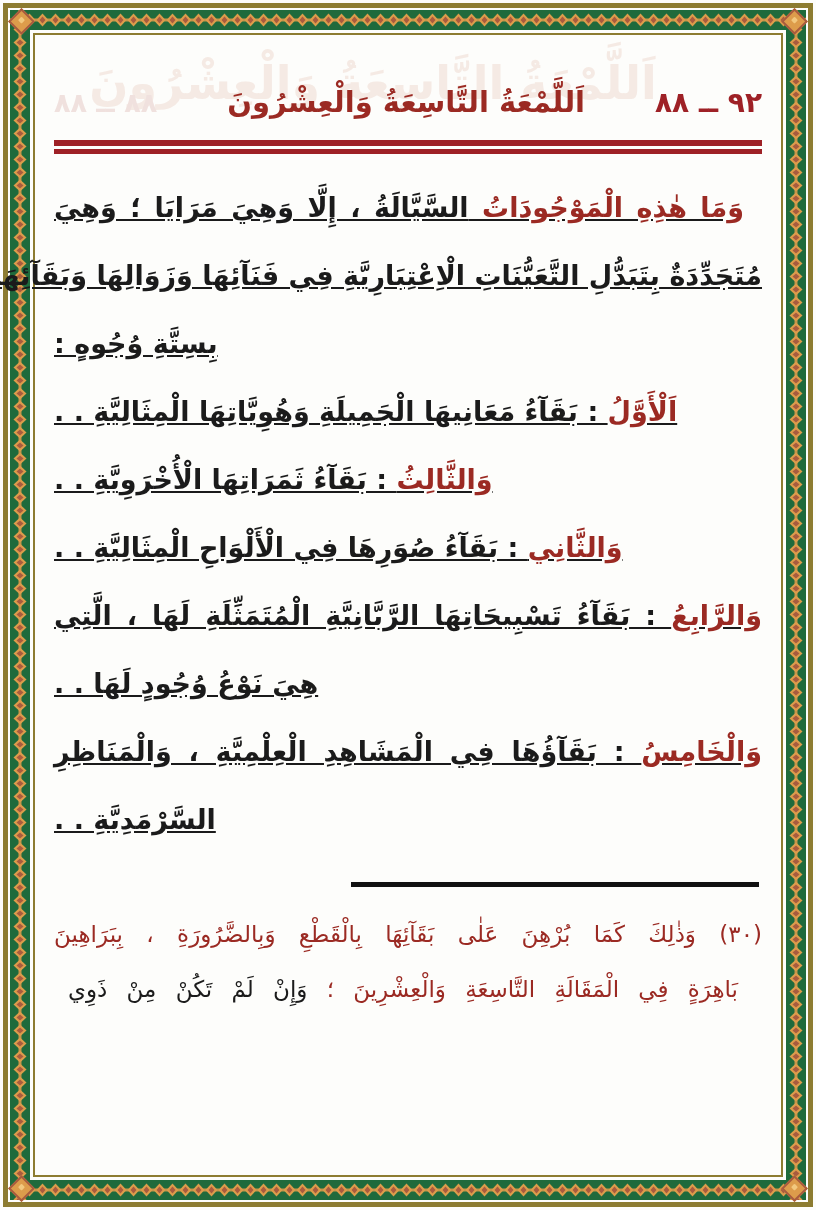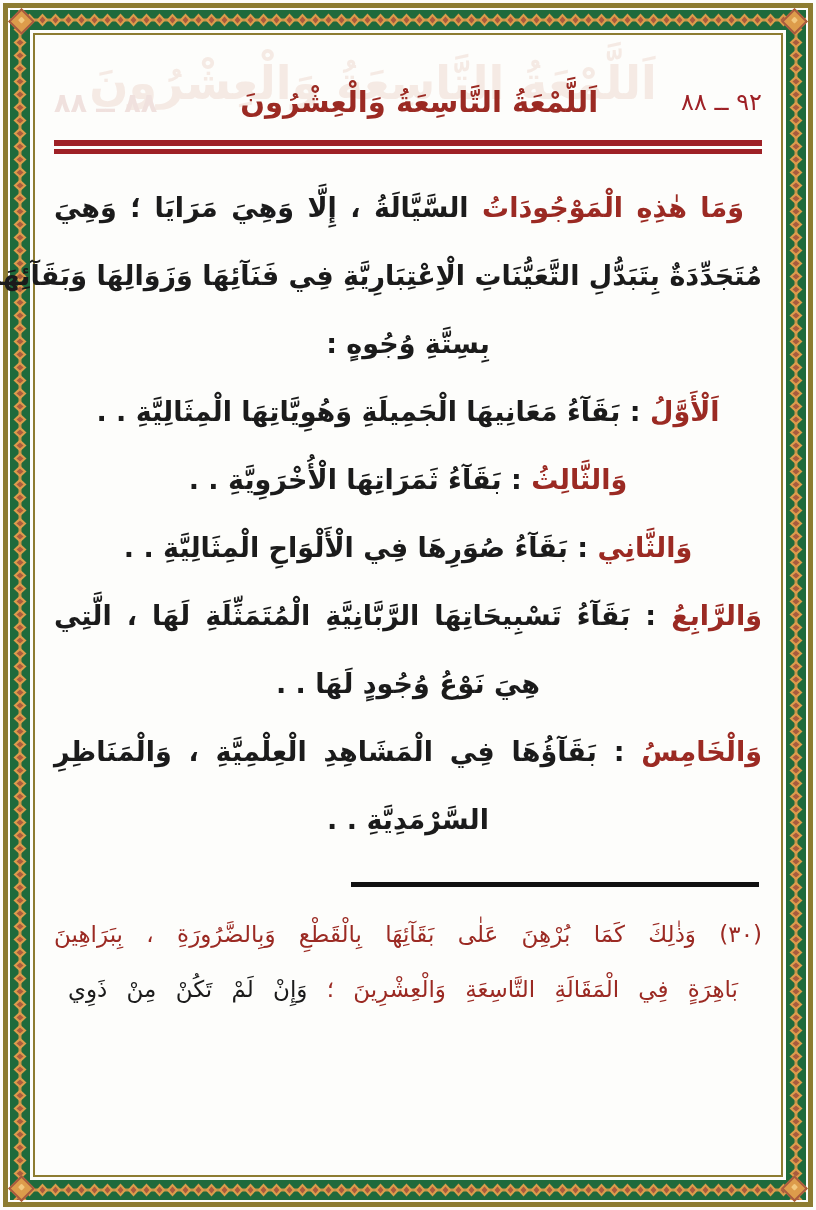--- a/index.html
+++ b/index.html
@@ -31,33 +31,33 @@
           background:#f2c87e;border-radius:1px;}
   .corner.tl{left:12px;top:12px;} .corner.tr{right:12px;top:12px;}
   .corner.bl{left:12px;bottom:12px;} .corner.br{right:12px;bottom:12px;}
   
   .content{position:absolute;left:36px;top:36px;right:36px;bottom:36px;
            padding:0 18px;direction:rtl;}
   .header{position:relative;margin-top:36px;height:60px;display:flex;
           align-items:center;z-index:1;}
   .ghost-title{position:absolute;left:0;right:70px;top:-16px;text-align:center;
           font-size:46px;font-weight:bold;color:var(--ghost);z-index:0;white-space:nowrap;}
-  .pg-right{font-size:24px;font-weight:normal;color:var(--rule-red);z-index:1;}
+  .pg-right{font-size:28px;font-weight:bold;color:var(--rule-red);z-index:1;}
   .title{flex:1;text-align:center;font-size:29px;font-weight:bold;
          color:var(--accent-red);z-index:1;}
   .pg-left{font-size:27px;font-weight:bold;color:var(--faint-pink);z-index:1;}
   .double-rule{margin-top:8px;height:3px;border-top:6px solid var(--rule-red);
          border-bottom:5px solid var(--rule-red);}
   .body-lines{margin-top:20px;font-size:27px;font-weight:bold;}
-  .body-lines .line{line-height:68px;height:68px;white-space:nowrap;}
+  .body-lines .line{line-height:68px;height:68px;white-space:nowrap;text-decoration:underline;}
   .footnote-sep{margin:28px 3px 0 auto;width:408px;height:5px;background:#111;}
   .footnote-lines{margin-top:20px;font-size:23px;font-weight:normal;}
   .footnote-lines .line{line-height:55px;height:55px;white-space:nowrap;}
   .line.justify{text-align:justify;text-align-last:justify;text-justify:inter-word;}
-  .line.right{text-align:center;}
+  .line.right{text-align:left;}
   .seg{color:var(--ink);}
   .seg.red{color:var(--accent-red);}
   .seg.sup{font-size:.62em;position:relative;top:-.5em;}
 </style>
 </head>
 <body>
 
 <div class="page">
 
   <div class="frame-outer"></div>

